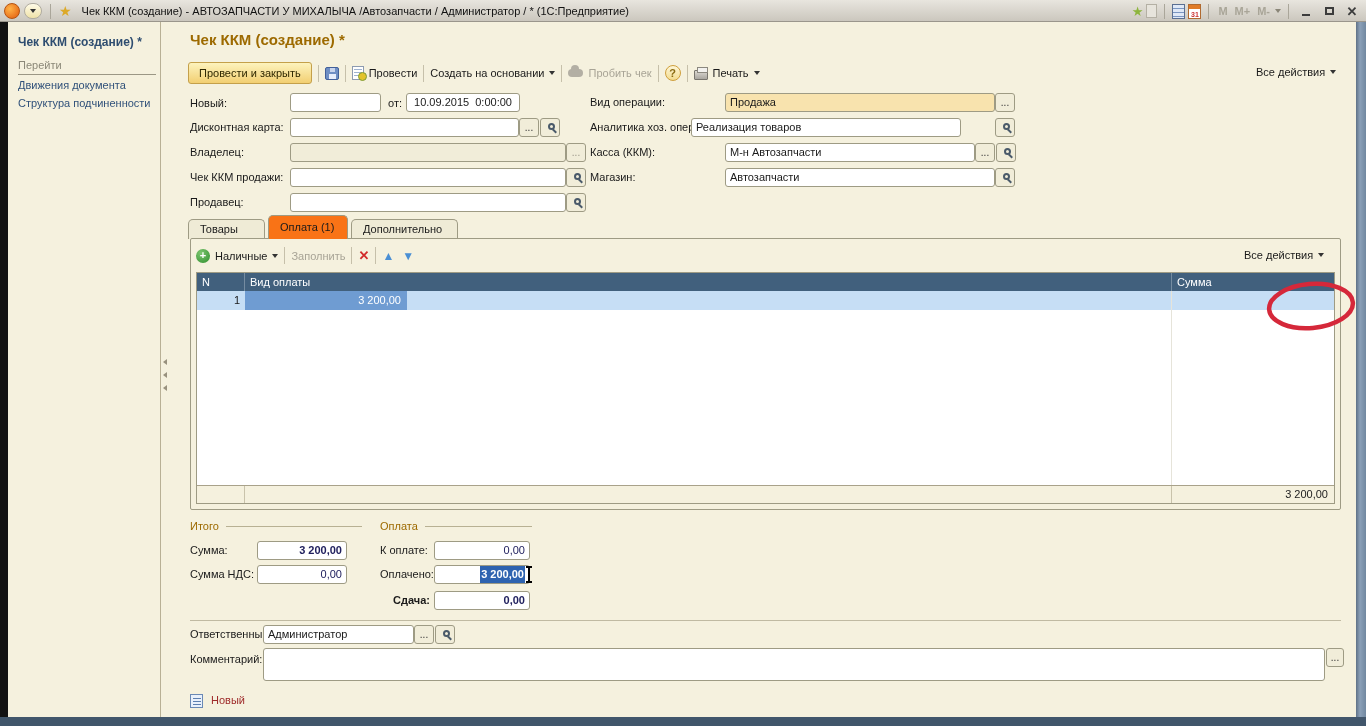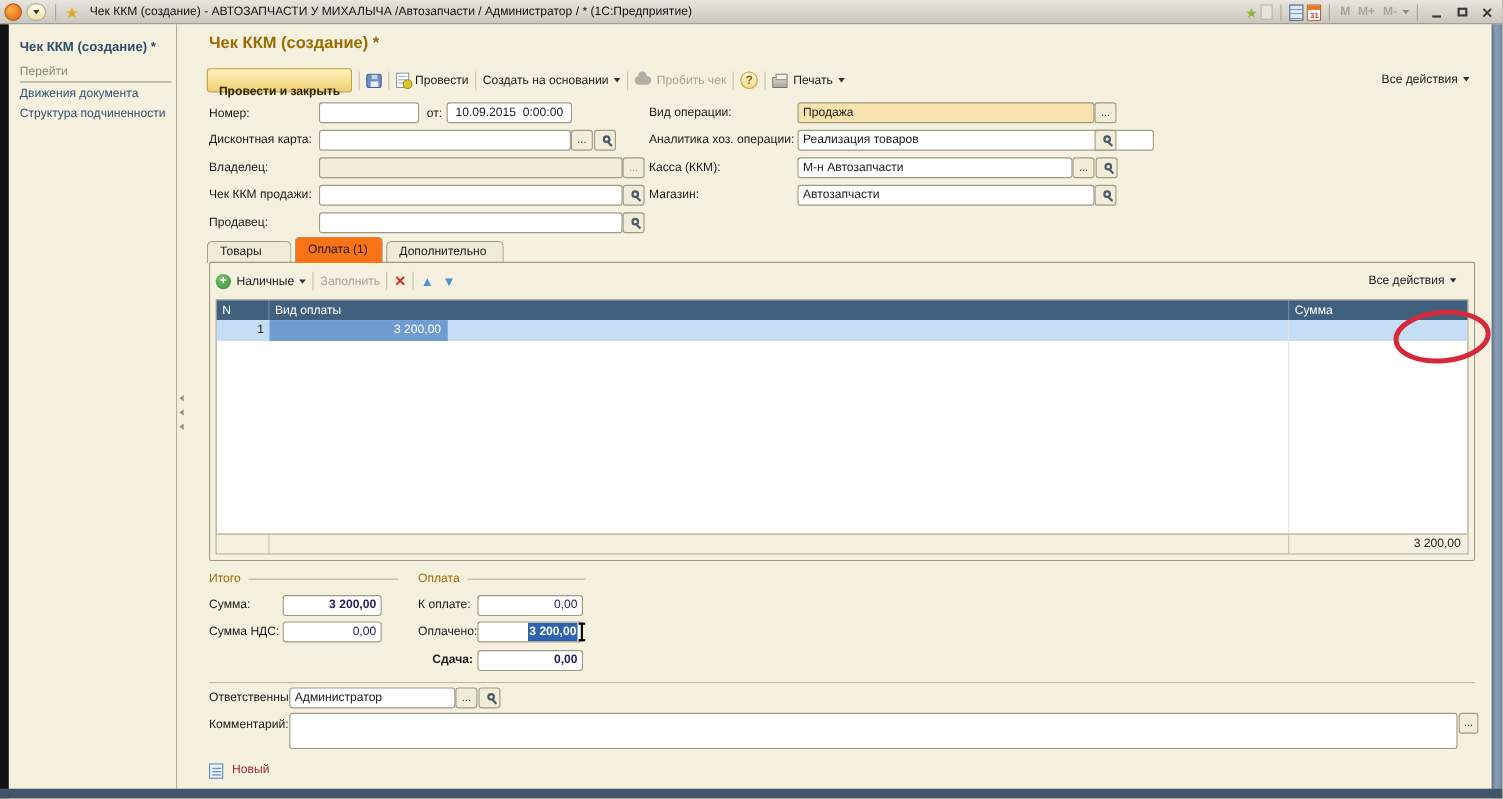--- a/index.html
+++ b/index.html
@@ -41,21 +41,21 @@
   .sidebar { position:absolute; left:8px; top:22px; width:153px; height:695px; background:#f5f1de; border-right:1px solid #b8b095; }
   .sb-title { position:absolute; left:10px; top:13px; font-weight:bold; font-size:12px; color:#2e4d70; }
   .sb-goto { position:absolute; left:10px; top:37px; width:138px; color:#8b8878; border-bottom:1px solid #9b9785; padding-bottom:3px; }
   .sb-link { position:absolute; left:10px; color:#30517a; cursor:pointer; }
   .splitter { position:absolute; left:161px; top:22px; width:9px; height:695px; }
   .splitter .tri { width:0; height:0; border-top:3px solid transparent; border-bottom:3px solid transparent; border-right:4px solid #98917e; margin:7px 0 0 2px; }
   .splitter .grip { position:absolute; top:330px; }
   
   .main-title { position:absolute; left:190px; top:31px; font-size:15px; font-weight:bold; color:#9d6a00; }
   .toolbar { position:absolute; left:188px; top:61px; height:24px; display:flex; align-items:center; }
-  .btn-primary { background:linear-gradient(#fdf3bd,#f2cf72); border:1px solid #c4a04a; border-radius:3px; font-weight:bold; padding:10px 10px; height:22px; line-height:20px; color:#2f2800; cursor:pointer; }
+  .btn-primary { background:linear-gradient(#fdf3bd,#f2cf72); border:1px solid #c4a04a; border-radius:3px; font-weight:normal; padding:0 10px; height:22px; line-height:20px; color:#2f2800; cursor:pointer; }
   .tb-sep2 { width:1px; height:17px; background:#c6c0aa; margin:0 6px; }
   .tb-btn { display:flex; align-items:center; gap:5px; cursor:pointer; white-space:nowrap; color:#1a1a1a; }
   .tb-btn.disabled { color:#a8a496; cursor:default; }
   .icon-save { width:14px; height:13px; background:#6f8fc4; border:1px solid #42609a; border-radius:2px; position:relative; }
   .icon-save::after { content:""; position:absolute; left:3px; bottom:0; width:7px; height:5px; background:#e8eefb; }
   .icon-save::before { content:""; position:absolute; left:4px; top:0; width:5px; height:4px; background:#c8d4ec; }
   .icon-post { width:12px; height:14px; background:#fff; border:1px solid #8d9bb0; position:relative; }
   .icon-post::before { content:""; position:absolute; left:1px; top:2px; width:8px; height:1px; background:#9fb3cf; box-shadow:0 3px 0 #9fb3cf, 0 6px 0 #9fb3cf; }
   .icon-post::after { content:""; position:absolute; right:-4px; bottom:-2px; width:7px; height:7px; border-radius:50%; background:#e3c32c; border:1px solid #7f9c36; }
   .icon-cloud { width:15px; height:8px; background:#b3afa4; border-radius:5px; position:relative; }
@@ -206,21 +206,21 @@
         <span class="icon-help">?</span>
       </div>
     <div class="tb-sep2"></div>
     <div class="tb-btn">
       <span class="icon-print"></span>
       <span>Печать</span>
       <span class="caret"></span>
     </div>
   </div>
 
-  <div class="lbl" style="left:190px; top:94px;">Номер:</div>
+  <div class="lbl" style="left:190px; top:94px;">Новый:</div>
   <div class="inp" style="left:290px; top:93px; width:91px;"></div>
   <div class="lbl" style="left:388px; top:94px;">от:</div>
   <div class="inp" style="left:406px; top:93px; width:114px; text-align:center;">10.09.2015  0:00:00</div>
 
   <div class="lbl" style="left:190px; top:118px;">Дисконтная карта:</div>
   <div class="inp" style="left:290px; top:118px; width:229px;"></div>
   <div class="btn-sq" style="left:519px; top:118px;">...</div>
   <div class="btn-sq" style="left:540px; top:118px;">
       <span class="icon-mag"></span>
     </div>
@@ -239,21 +239,21 @@
   <div class="inp" style="left:290px; top:193px; width:276px;"></div>
   <div class="btn-sq" style="left:566px; top:193px;">
       <span class="icon-mag"></span>
     </div>
 
   <div class="lbl" style="left:590px; top:93px;">Вид операции:</div>
   <div class="inp hl" style="left:725px; top:93px; width:270px;">Продажа</div>
   <div class="btn-sq" style="left:995px; top:93px;">...</div>
 
   <div class="lbl" style="left:590px; top:118px;">Аналитика хоз. операции:</div>
-  <div class="inp" style="left:725px; top:118px; width:324px;">Реализация товаров</div>
+  <div class="inp" style="left:691px; top:118px; width:270px;">Реализация товаров</div>
   <div class="btn-sq" style="left:995px; top:118px;">
       <span class="icon-mag"></span>
     </div>
 
   <div class="lbl" style="left:590px; top:143px;">Касса (ККМ):</div>
   <div class="inp" style="left:725px; top:143px; width:250px;">М-н Автозапчасти</div>
   <div class="btn-sq" style="left:975px; top:143px;">...</div>
   <div class="btn-sq" style="left:996px; top:143px;">
       <span class="icon-mag"></span>
     </div>

